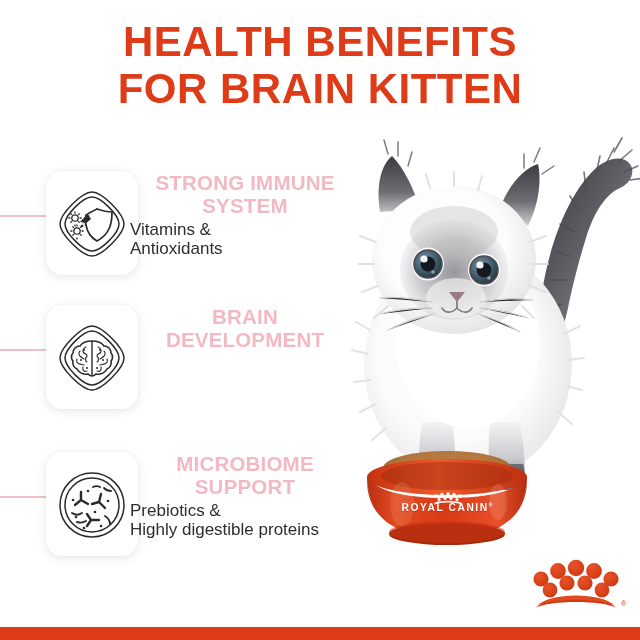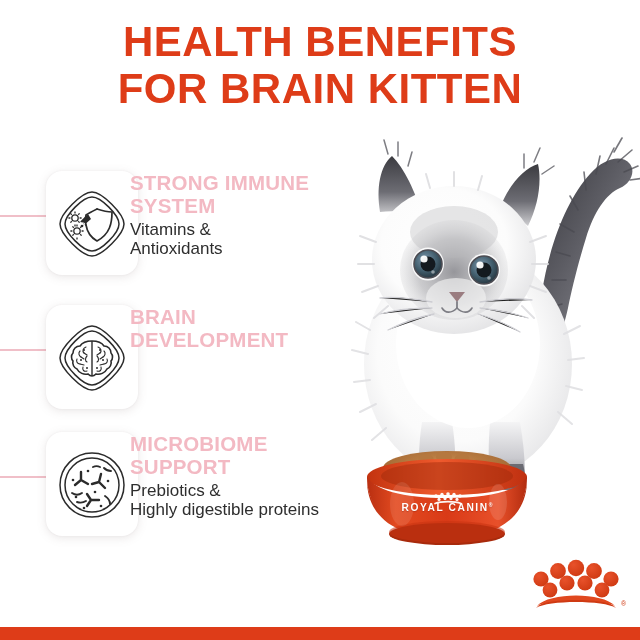--- a/index.html
+++ b/index.html
@@ -29,21 +29,21 @@
     white-space:nowrap;
   }
 
   
   .benefits { position:absolute; left:0; top:0; width:340px; height:640px; }
   .benefit {
     position:absolute; left:0; width:340px; height:120px;
   }
   .benefit.b0 { top:163px; }
   .benefit.b1 { top:297px; }
-  .benefit.b2 { top:424px; }
+  .benefit.b2 { top:444px; }
 
   
   .connector {
     position:absolute; left:0; width:48px; height:2px;
     background:#F0BFC8; top:52px;
   }
 
   
   .icon-card {
     position:absolute; left:46px; top:8px;
@@ -62,20 +62,21 @@
     position:absolute; left:130px; top:8px; width:230px;
   }
   .benefit-heading {
     color:#F3B9C3;
     font-size:20.5px;
     font-weight:700;
     line-height:23px;
     letter-spacing:0.2px;
     text-transform:uppercase;
     white-space:pre-line;
+    text-align:center;
   }
   .benefit-sub {
     color:#2E2E2E;
     font-size:17px;
     font-weight:400;
     line-height:19px;
     margin-top:3px;
     white-space:pre-line;
   }
 

